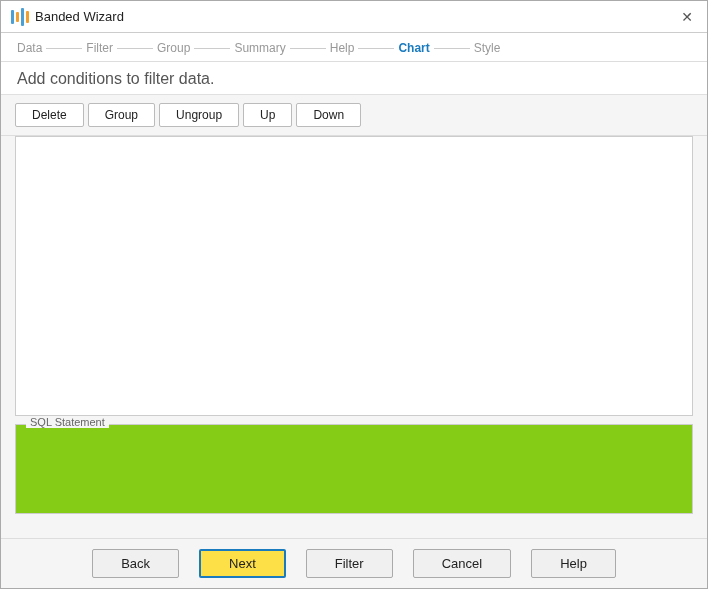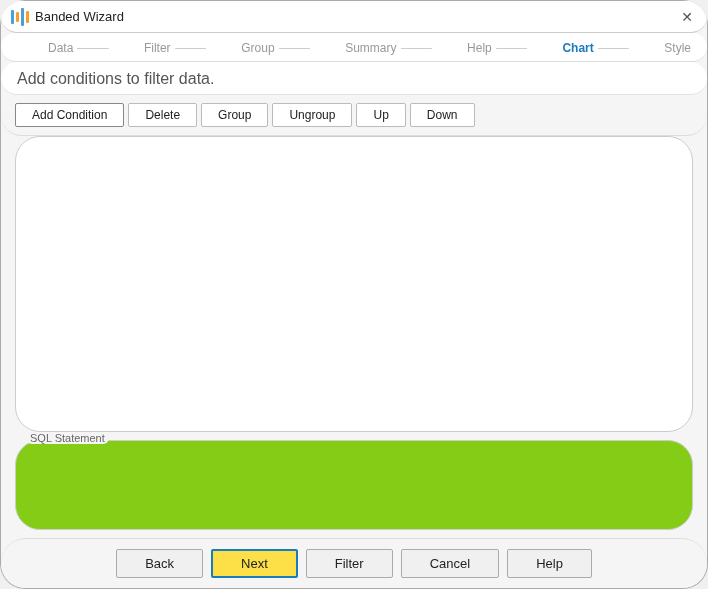--- a/index.html
+++ b/index.html
@@ -1,15 +1,15 @@
 <!DOCTYPE html>
 <html><head>
   <meta charset="utf-8">
   <style>
-    * { box-sizing: border-box; margin: 0; padding: 0; border-radius: 25px; }
+    * { box-sizing: border-box; margin: 0; padding: 0; }
     body {
       font-family: 'Segoe UI', Arial, sans-serif;
       font-size: 13px;
       background: #f0f0f0;
       display: flex;
       align-items: center;
       justify-content: center;
       width: 708px;
       height: 589px;
     }
@@ -68,21 +68,20 @@
       border-bottom: 1px solid #ddd;
       padding: 8px 16px 6px 16px;
       display: flex;
       align-items: center;
     }
     .step-item {
       display: flex;
       align-items: center;
       font-size: 12px;
       color: #999;
-      margin-left: 31px;
     }
     .step-item.active {
       color: #1a7bbf;
       font-weight: 600;
     }
     .step-divider {
       width: 36px;
       height: 1px;
       background: #ccc;
       margin: 0 4px;
@@ -132,24 +131,25 @@
       top: -9px;
       left: 10px;
       background: #f5f5f5;
       padding: 0 4px;
       font-size: 11px;
       color: #666;
     }
     .footer {
       display: flex;
       justify-content: center;
-      gap: 8px;
+      gap: 20px;
       padding: 10px 16px;
       background: #f5f5f5;
       border-top: 1px solid #ddd;
+      margin-top: 16px;
     }
     .footer-btn {
       padding: 5px 28px;
       font-size: 13px;
       background: #f0f0f0;
       border: 1px solid #aaa;
       cursor: pointer;
       border-radius: 2px;
       color: #222;
       min-width: 70px;
@@ -203,21 +203,20 @@
     </div>
     <div class="step-divider"></div>
     <div class="step-item">
       <span>Style</span>
     </div>
   </div>
 
   <div class="subtitle">Add conditions to filter data.</div>
 
   <div class="toolbar">
-    <button class="toolbar-btn primary">Add Condition</button>
     <button class="toolbar-btn">Delete</button>
     <button class="toolbar-btn">Group</button>
     <button class="toolbar-btn">Ungroup</button>
     <button class="toolbar-btn">Up</button>
     <button class="toolbar-btn">Down</button>
   </div>
 
   <div class="conditions-area"></div>
 
   <div class="sql-section">

